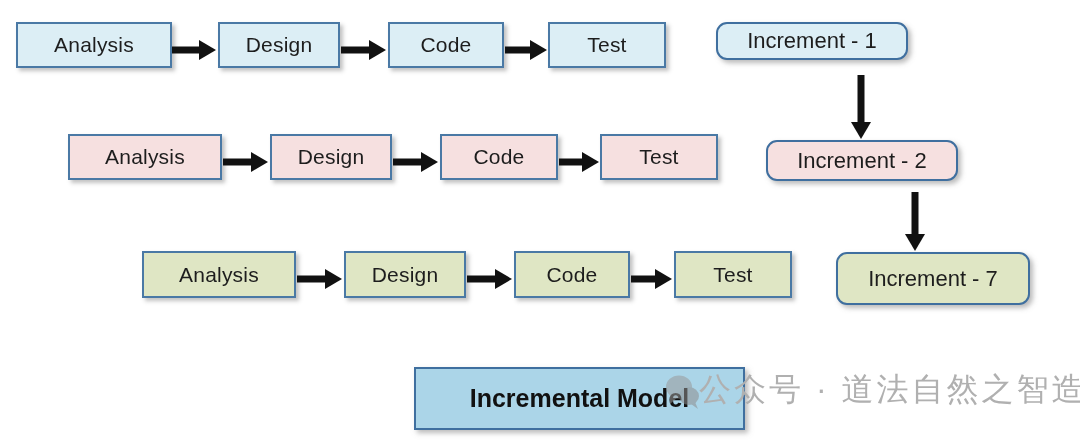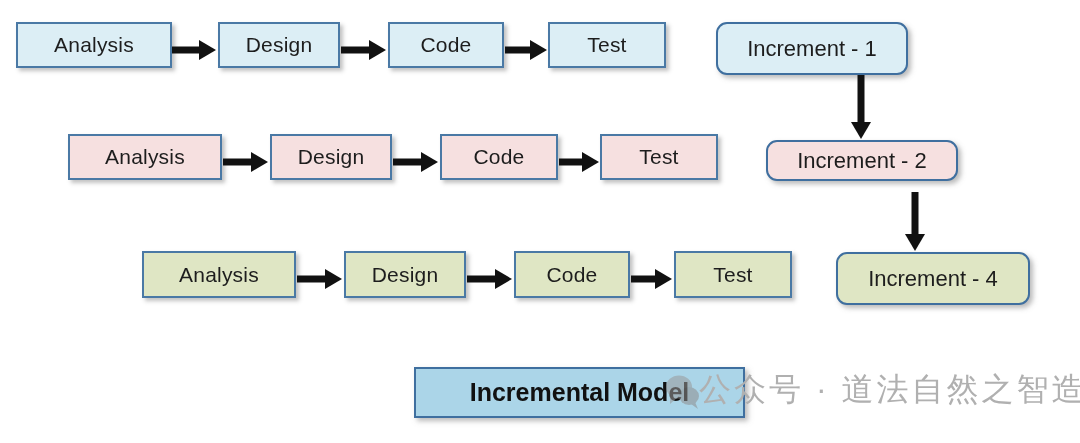--- a/index.html
+++ b/index.html
@@ -167,36 +167,36 @@
         <line x1="0" y1="15" x2="32" y2="15" stroke="#111111" stroke-width="7"></line>
         <polygon points="28,5 45,15 28,25" fill="#111111"></polygon>
       </svg>
     </div>
     <div class="arrow-h" style="left: 631px; top: 264px; width: 41px;">
       <svg width="41" height="30" viewBox="0 0 41 30">
         <line x1="0" y1="15" x2="28" y2="15" stroke="#111111" stroke-width="7"></line>
         <polygon points="24,5 41,15 24,25" fill="#111111"></polygon>
       </svg>
     </div>
-    <div class="inc blue" style="left: 716px; top: 22px; width: 192px; height: 53px;">Increment - 1</div>
+    <div class="inc blue" style="left: 716px; top: 22px; width: 192px; height: 38px;">Increment - 1</div>
     <div class="inc pink" style="left: 766px; top: 140px; width: 192px; height: 41px;">Increment - 2</div>
-    <div class="inc green" style="left: 836px; top: 252px; width: 194px; height: 53px;">Increment - 4</div>
+    <div class="inc green" style="left: 836px; top: 252px; width: 194px; height: 53px;">Increment - 7</div>
     <div class="arrow-v" style="left: 846px; top: 75px; height: 64px;">
       <svg width="30" height="64" viewBox="0 0 30 64">
         <line x1="15" y1="0" x2="15" y2="51" stroke="#111111" stroke-width="7"></line>
         <polygon points="5,47 15,64 25,47" fill="#111111"></polygon>
       </svg>
     </div>
     <div class="arrow-v" style="left: 900px; top: 192px; height: 59px;">
       <svg width="30" height="59" viewBox="0 0 30 59">
         <line x1="15" y1="0" x2="15" y2="46" stroke="#111111" stroke-width="7"></line>
         <polygon points="5,42 15,59 25,42" fill="#111111"></polygon>
       </svg>
     </div>
-    <div id="title-banner" style="left: 414px; top: 367px; width: 331px; height: 51px;">Incremental Model</div>
+    <div id="title-banner" style="left: 414px; top: 367px; width: 331px; height: 63px;">Incremental Model</div>
     <div id="watermark" style="left: 655px; top: 368px; color: rgb(176, 176, 176);">
       <span class="wm-icon"><svg width="44" height="44" viewBox="0 0 44 44">
           <ellipse cx="18" cy="17" rx="13" ry="11.5" fill="#9a9a9a"></ellipse>
           <polygon points="9,25 9,34 17,27" fill="#9a9a9a"></polygon>
           <ellipse cx="28" cy="26" rx="10" ry="9" fill="#8e8e8e"></ellipse>
           <polygon points="34,32 37,39 30,34" fill="#8e8e8e"></polygon>
         </svg></span>
       <span class="wm-text">公众号 · 道法自然之智造</span>
     </div>
   </div>

